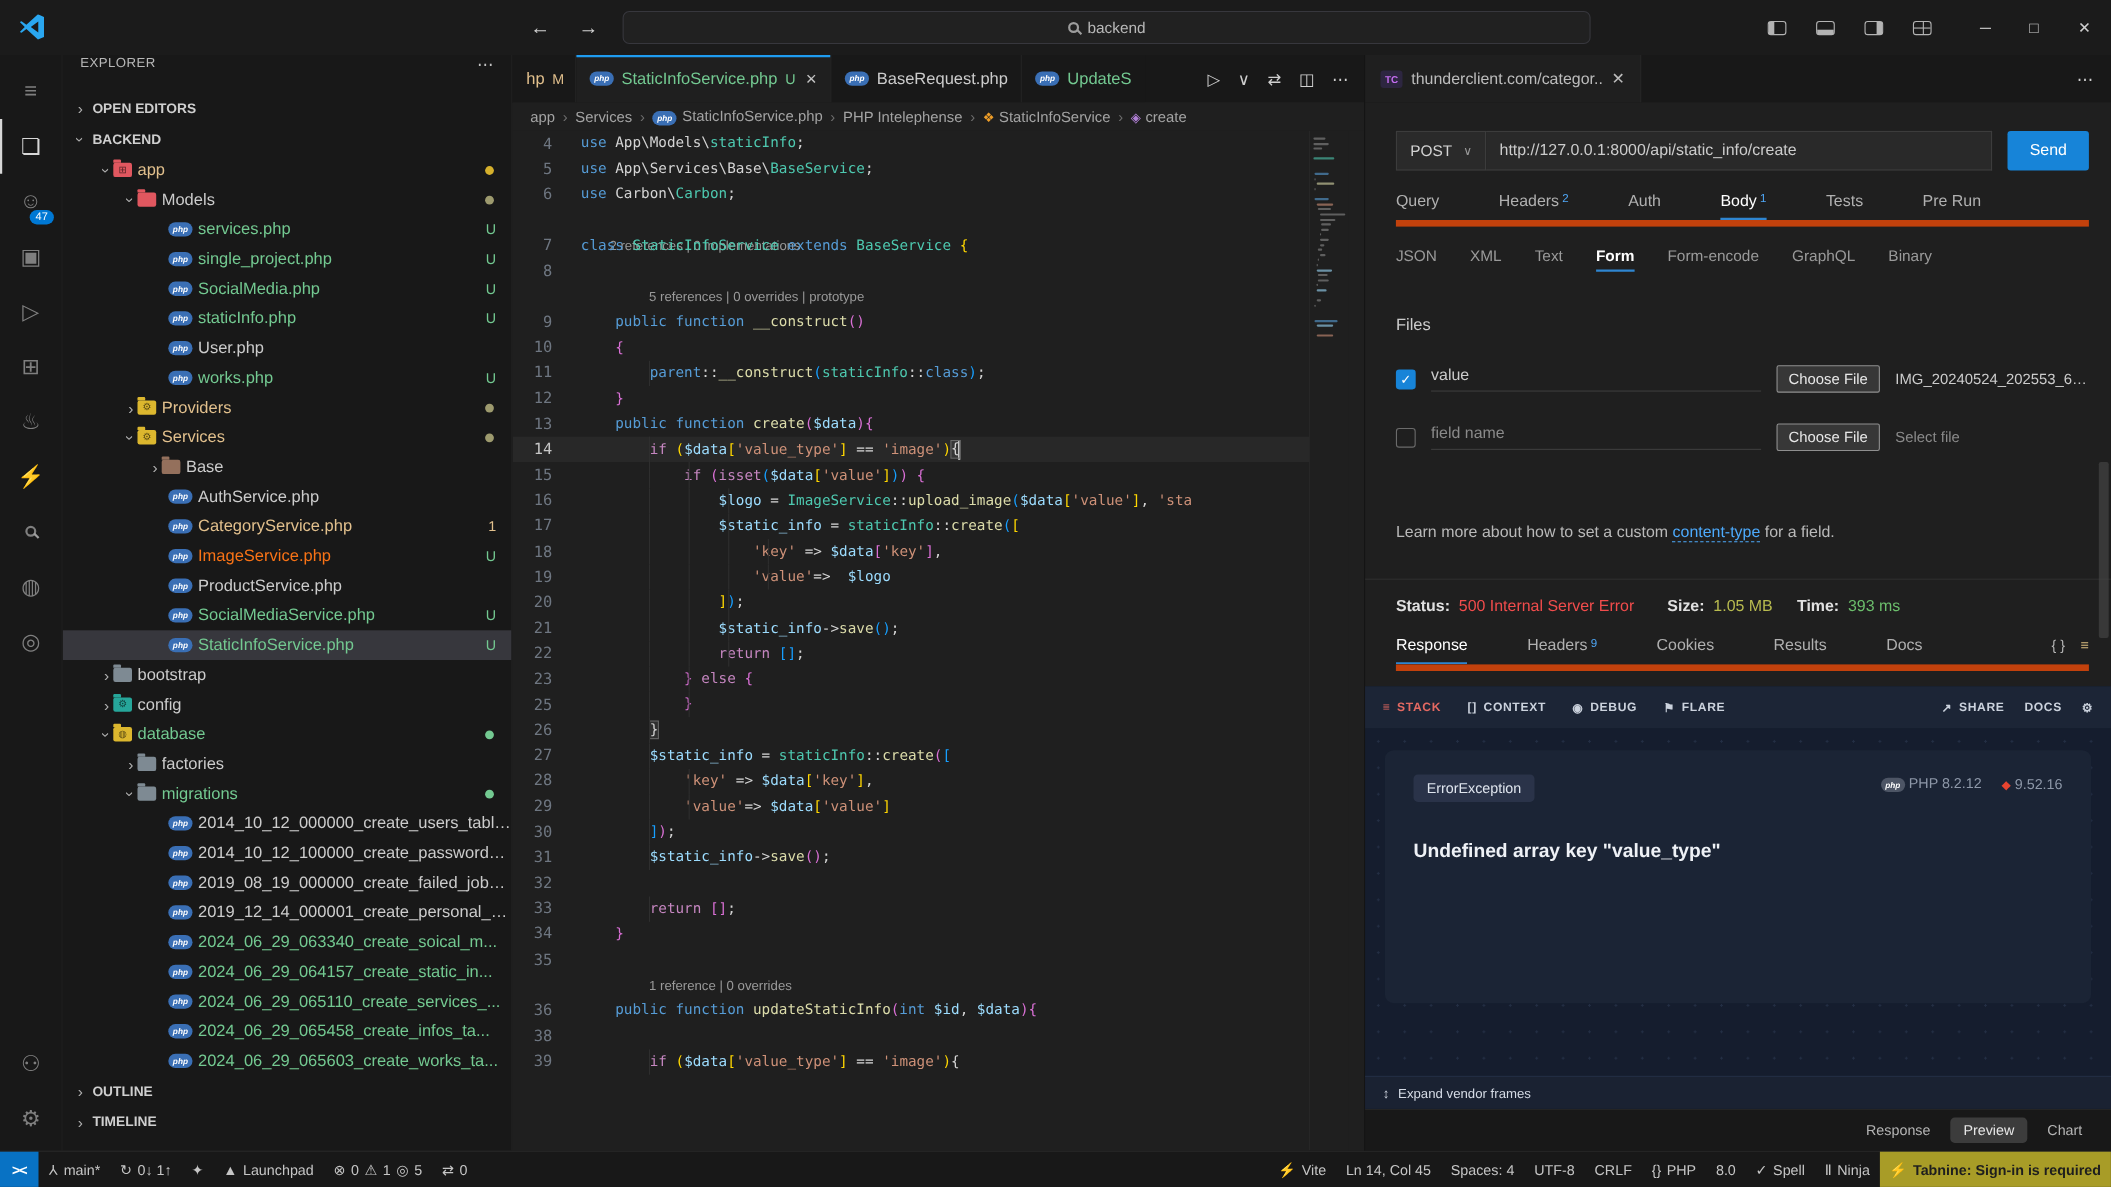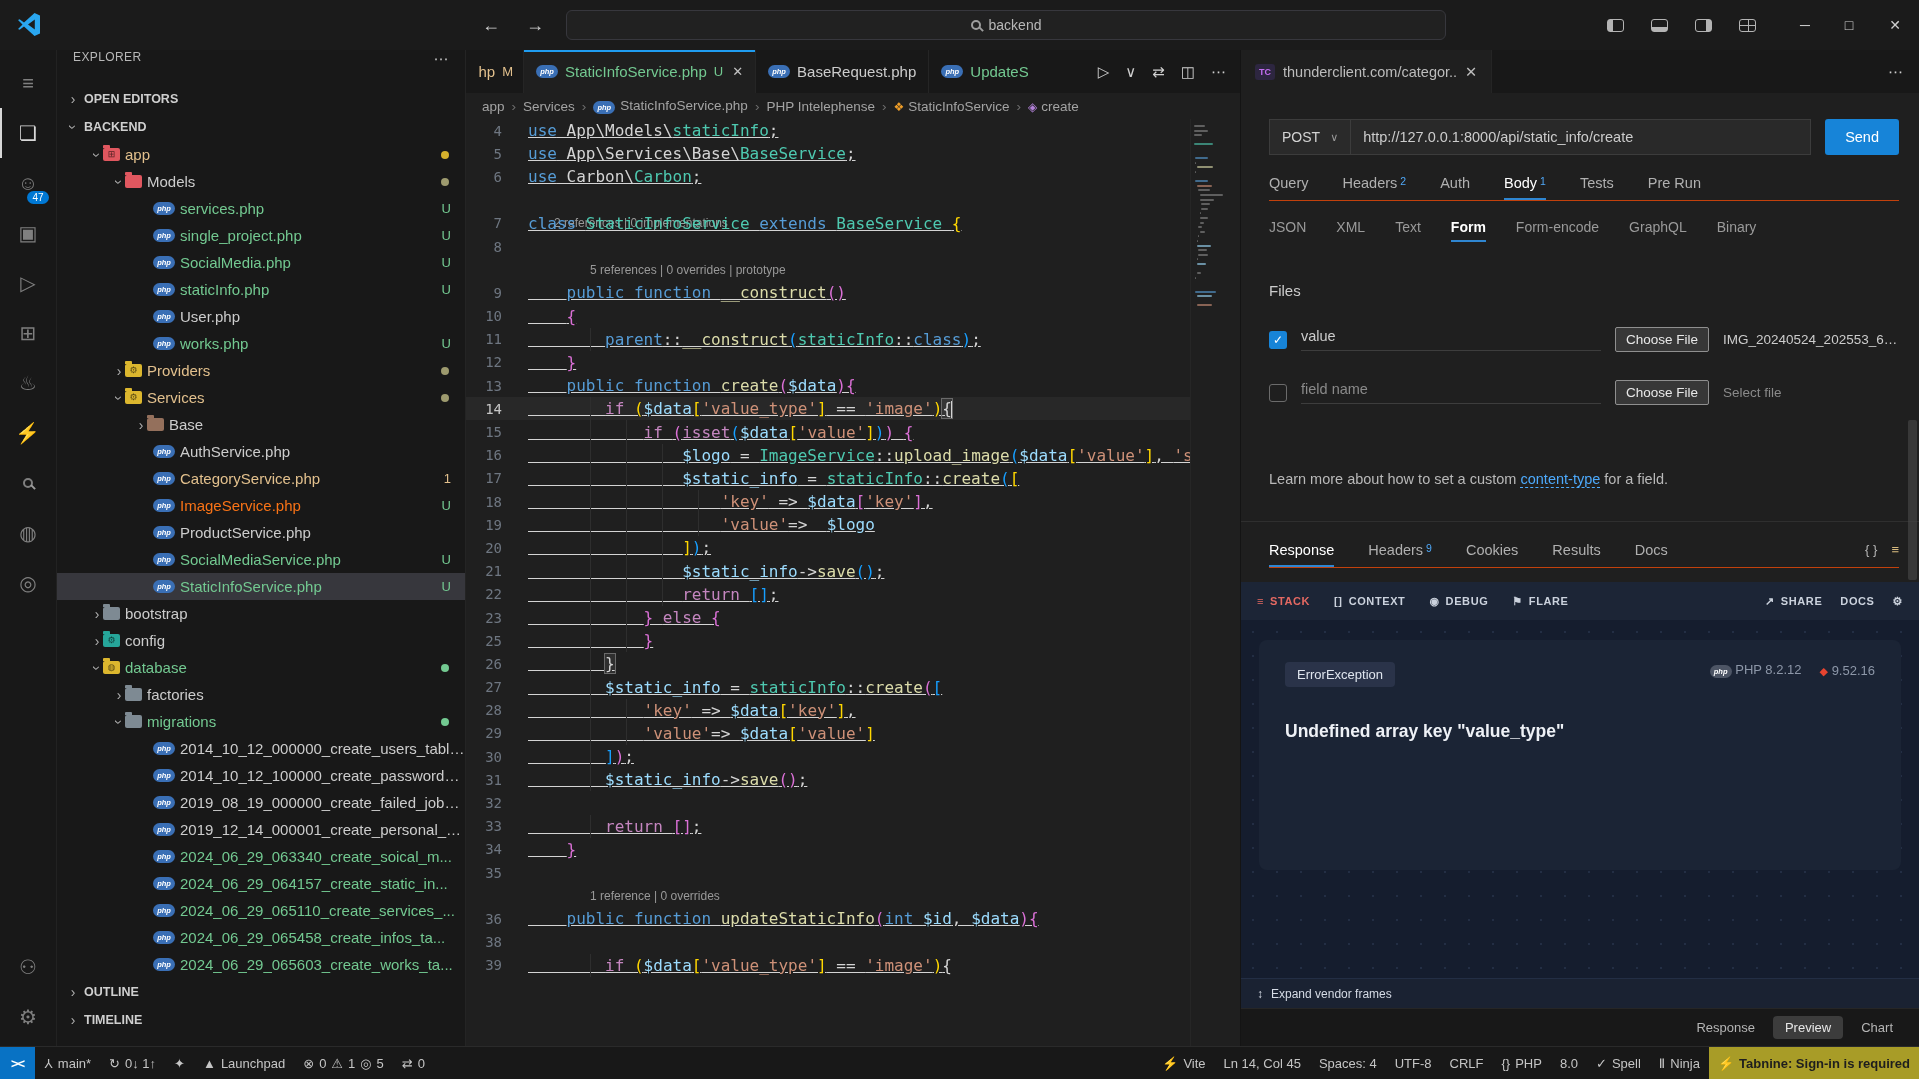--- a/index.html
+++ b/index.html
@@ -62,21 +62,21 @@
   .breadcrumb{height:26px;display:flex;align-items:center;gap:7px;padding-left:16px;font-size:13.5px;color:#a3a3a3;background:#1f1f1f;flex:0 0 auto;white-space:nowrap;overflow:hidden;}
   .breadcrumb .sep{color:#6e6e6e;}
   .bc-class{color:#ee9d28;font-size:12px;}
   .bc-method{color:#b180d7;font-size:12px;}
   .codewrap{flex:1 1 auto;position:relative;overflow:hidden;font-family:"DejaVu Sans Mono",monospace;}
   #code{position:absolute;inset:0 50px 0 0;overflow:hidden;}
   .crow{height:23.2px;display:flex;align-items:center;position:relative;}
   .crow.current{background:rgba(255,255,255,.045);}
   .ln{width:62px;text-align:right;padding-right:26px;color:#6e7681;font-size:14px;flex:0 0 auto;}
   .crow.current .ln{color:#c6c6c6;}
-  .lc{white-space:pre;font-size:16px;color:#d4d4d4;text-decoration:underline;}
+  .lc{white-space:pre;font-size:13px;color:#d4d4d4;}
   .lens{font-size:12px;color:#999;padding-left:88px;font-family:"Liberation Sans",sans-serif;}
   .guide{position:absolute;top:0;bottom:0;width:1px;background:#2e2e2e;}
   .cursor{display:inline-block;width:2px;height:18px;background:#d4d4d4;vertical-align:middle;margin-left:-1px;}
   .sg-kw{color:#569cd6}.sg-ct{color:#c586c0}.sg-cl{color:#4ec9b0}.sg-fn{color:#dcdcaa}
   .sg-vr{color:#9cdcfe}.sg-st{color:#ce9178}.sg-pn{color:#d4d4d4}.sg-tx{color:#d4d4d4}
   .sg-b1{color:#ffd700}.sg-b2{color:#da70d6}.sg-b3{color:#179fff}
   .sg-mt{color:#d4d4d4;outline:1px solid #6a6a6a;background:rgba(120,120,120,.18);}
   .minimap{position:absolute;top:0;right:14px;width:36px;bottom:0;background:#1f1f1f;border-left:1px solid #262626;}
   .mmbar{position:absolute;height:2px;border-radius:1px;opacity:.6;}
   .ruler{position:absolute;top:0;right:0;width:14px;bottom:0;background:#1f1f1f;}
@@ -84,21 +84,21 @@
   .tcpanel{width:679px;background:#1f1f1f;border-left:1px solid #141414;display:flex;flex-direction:column;min-width:0;position:relative;}
   .tctabbar{height:43px;background:#181818;display:flex;align-items:stretch;flex:0 0 auto;}
   .tctab{display:flex;align-items:center;gap:8px;padding:0 14px;background:#1f1f1f;border-right:1px solid #252525;font-size:14.5px;color:#bcbcbc;}
   .tcicon{width:20px;height:16px;border-radius:3px;background:#2d2640;color:#c46df0;font-size:9px;font-weight:bold;display:inline-flex;align-items:center;justify-content:center;}
   .tcmore{margin-left:auto;display:flex;align-items:center;padding-right:16px;color:#cfcfcf;font-size:15px;}
   .tcbody{flex:1 1 auto;display:flex;flex-direction:column;min-height:0;padding:0;}
   .reqrow{display:flex;align-items:center;margin:26px 20px 0 28px;}
   .method{height:36px;display:flex;align-items:center;gap:10px;padding:0 12px;background:#2a2a2a;border:1px solid #3c3c3c;color:#d3d3d3;font-size:14px;}
   .urlbox{height:36px;flex:1 1 auto;display:flex;align-items:center;padding:0 12px;background:#292929;border:1px solid #3c3c3c;border-left:none;color:#cccccc;font-size:14.5px;white-space:nowrap;overflow:hidden;}
   .sendbtn{height:36px;margin-left:14px;padding:0 20px;background:#1784d8;border:none;border-radius:3px;color:#fff;font-size:14.5px;display:flex;align-items:center;}
-  .reqtabs,.restabs{display:flex;gap:34px;margin:20px 20px 0 28px;font-size:14.5px;color:#b0b0b0;border-bottom:1px solid #c2410c;}
+  .reqtabs,.restabs{display:flex;gap:54px;margin:20px 20px 0 28px;font-size:14.5px;color:#b0b0b0;border-bottom:6px solid #c2410c;}
   .rtab{padding-bottom:9px;position:relative;display:flex;gap:3px;}
   .rtab.active{color:#fff;box-shadow:inset 0 -2px 0 #2f86d1;}
   .rtab sup{color:#4fa8f8;font-size:10.5px;}
   .bodytabs{display:flex;gap:30px;margin:18px 20px 0 28px;font-size:14px;color:#9a9a9a;}
   .btab{padding-bottom:7px;}
   .btab.active{color:#fff;font-weight:bold;box-shadow:inset 0 -2px 0 #2f86d1;}
   .fileslabel{margin:40px 0 0 28px;font-size:15px;color:#cccccc;}
   .filerow{display:flex;align-items:center;margin:28px 20px 0 28px;gap:14px;}
   .cbx{width:18px;height:18px;border-radius:3px;flex:0 0 auto;display:flex;align-items:center;justify-content:center;font-size:12px;}
   .cbx.on{background:#1784d8;color:#fff;}
@@ -723,20 +723,29 @@
               <span class="cbx off"></span>
               <span class="fname ph">field name</span>
               <span class="choosebtn">Choose File</span>
               <span class="ffile ph">Select file</span>
             </div>
           </div>
         <div class="learn">
           <span>Learn more about how to set a custom </span><span class="lnk">content-type</span><span> for a field.</span>
         </div>
         <div class="tcdivider"></div>
+        <div class="statusrow">
+          <b>Status:</b>
+          <span class="st-err">500 Internal Server Error</span>
+          <span class="sgap"></span>
+          <b>Size:</b>
+          <span class="st-size">1.05 MB</span>
+          <b>Time:</b>
+          <span class="st-time">393 ms</span>
+        </div>
         <div class="restabs" id="restabs">
             <div class="rtab active">
               <span>Response</span>
             </div>
             <div class="rtab">
               <span>Headers</span>
               <sup>9</sup>
             </div>
             <div class="rtab">
               <span>Cookies</span>

